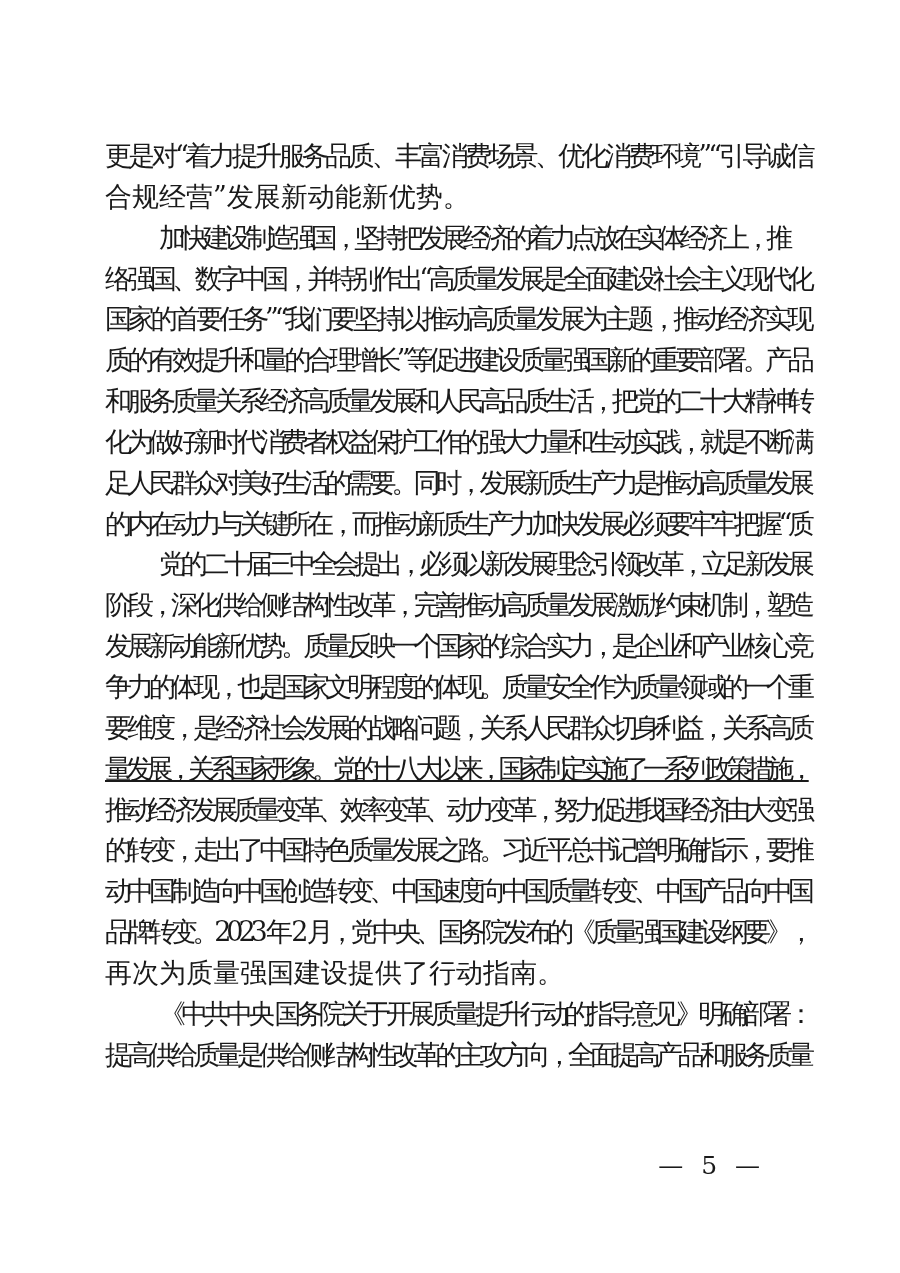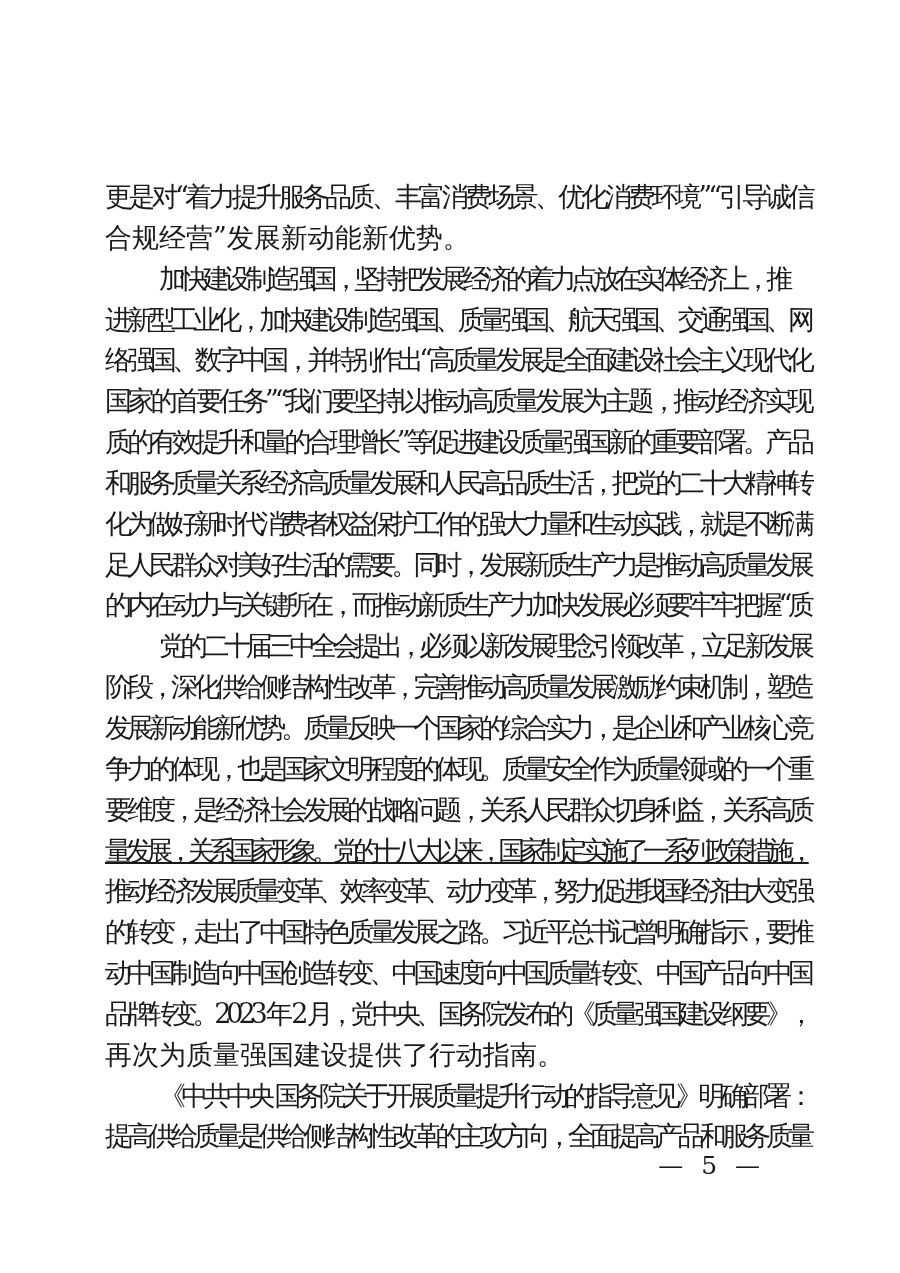--- a/index.html
+++ b/index.html
@@ -25,21 +25,20 @@
     height: 40.85px;
     line-height: 40.85px;
     font-size: 27px;
     color: #1a1a1a;
     white-space: nowrap;
     font-weight: 400;
   }
   .line > span {
     display: inline-block;
     white-space: nowrap;
-    margin-top: 41px;
   }
   .line.ind > span { margin-left: 54px; }
 
   .page-number {
     position: absolute;
     top: 1151px;
     right: 135px;
     font-size: 25px;
     line-height: 30px;
     color: #1a1a1a;
@@ -53,21 +52,20 @@
 <div class="page">
   <div class="text-block">
 
     <div class="paragraph">
       <div class="line fit"><span style="letter-spacing: -3.67742px;">更是对“着力提升服务品质、丰富消费场景、优化消费环境”“引导诚信</span></div>
       <div class="line short"><span>合规经营”发展新动能新优势。</span></div>
     </div>
 
     <div class="paragraph">
       <div class="line fit ind"><span style="letter-spacing: -5.31034px;">加快建设制造强国，坚持把发展经济的着力点放在实体经济上，推</span></div>
-      <div class="line fit"><span style="letter-spacing: -4.96774px;">进新型工业化，加快建设制造强国、质量强国、航天强国、交通强国、网</span></div>
       <div class="line fit"><span style="letter-spacing: -4.54839px;">络强国、数字中国，并特别作出“高质量发展是全面建设社会主义现代化</span></div>
       <div class="line fit"><span style="letter-spacing: -4.12903px;">国家的首要任务”“我们要坚持以推动高质量发展为主题，推动经济实现</span></div>
       <div class="line fit"><span style="letter-spacing: -4.54839px;">质的有效提升和量的合理增长”等促进建设质量强国新的重要部署。产品</span></div>
       <div class="line fit"><span style="letter-spacing: -4.96774px;">和服务质量关系经济高质量发展和人民高品质生活，把党的二十大精神转</span></div>
       <div class="line fit"><span style="letter-spacing: -4.96774px;">化为做好新时代消费者权益保护工作的强大力量和生动实践，就是不断满</span></div>
       <div class="line fit"><span style="letter-spacing: -4.96774px;">足人民群众对美好生活的需要。同时，发展新质生产力是推动高质量发展</span></div>
       <div class="line fit"><span style="letter-spacing: -4.54839px;">的内在动力与关键所在，而推动新质生产力加快发展必须要牢牢把握“质</span></div>
     </div>
 
     <div class="paragraph">

